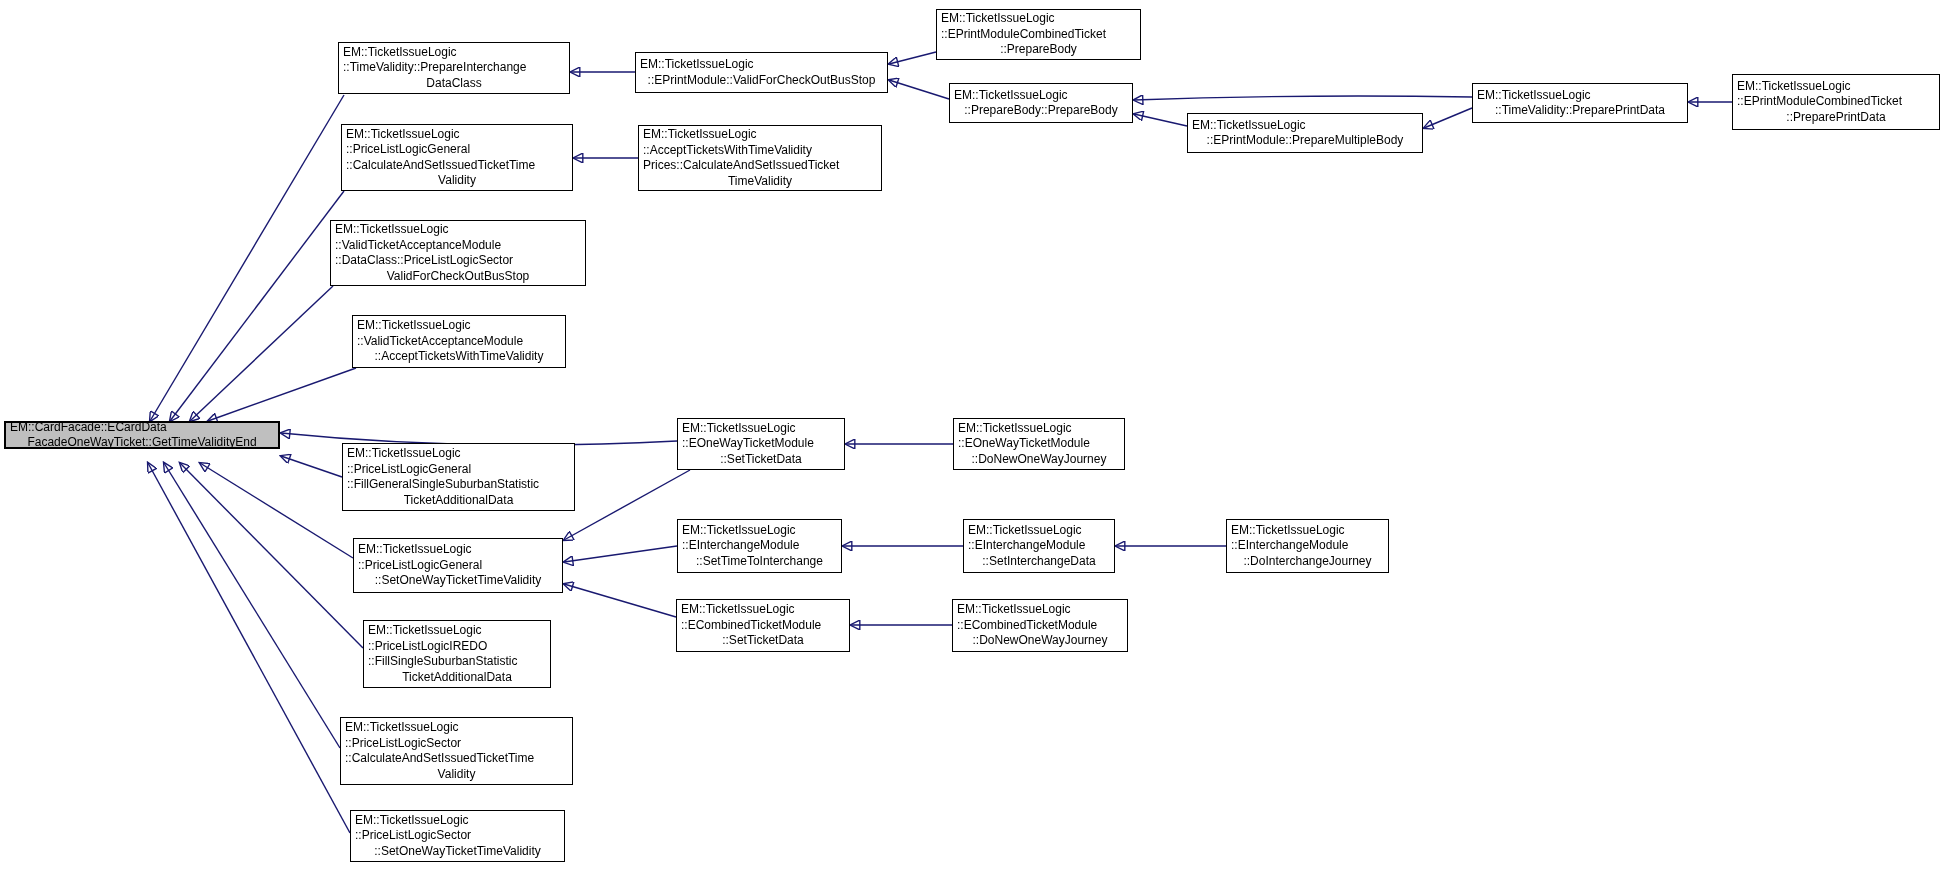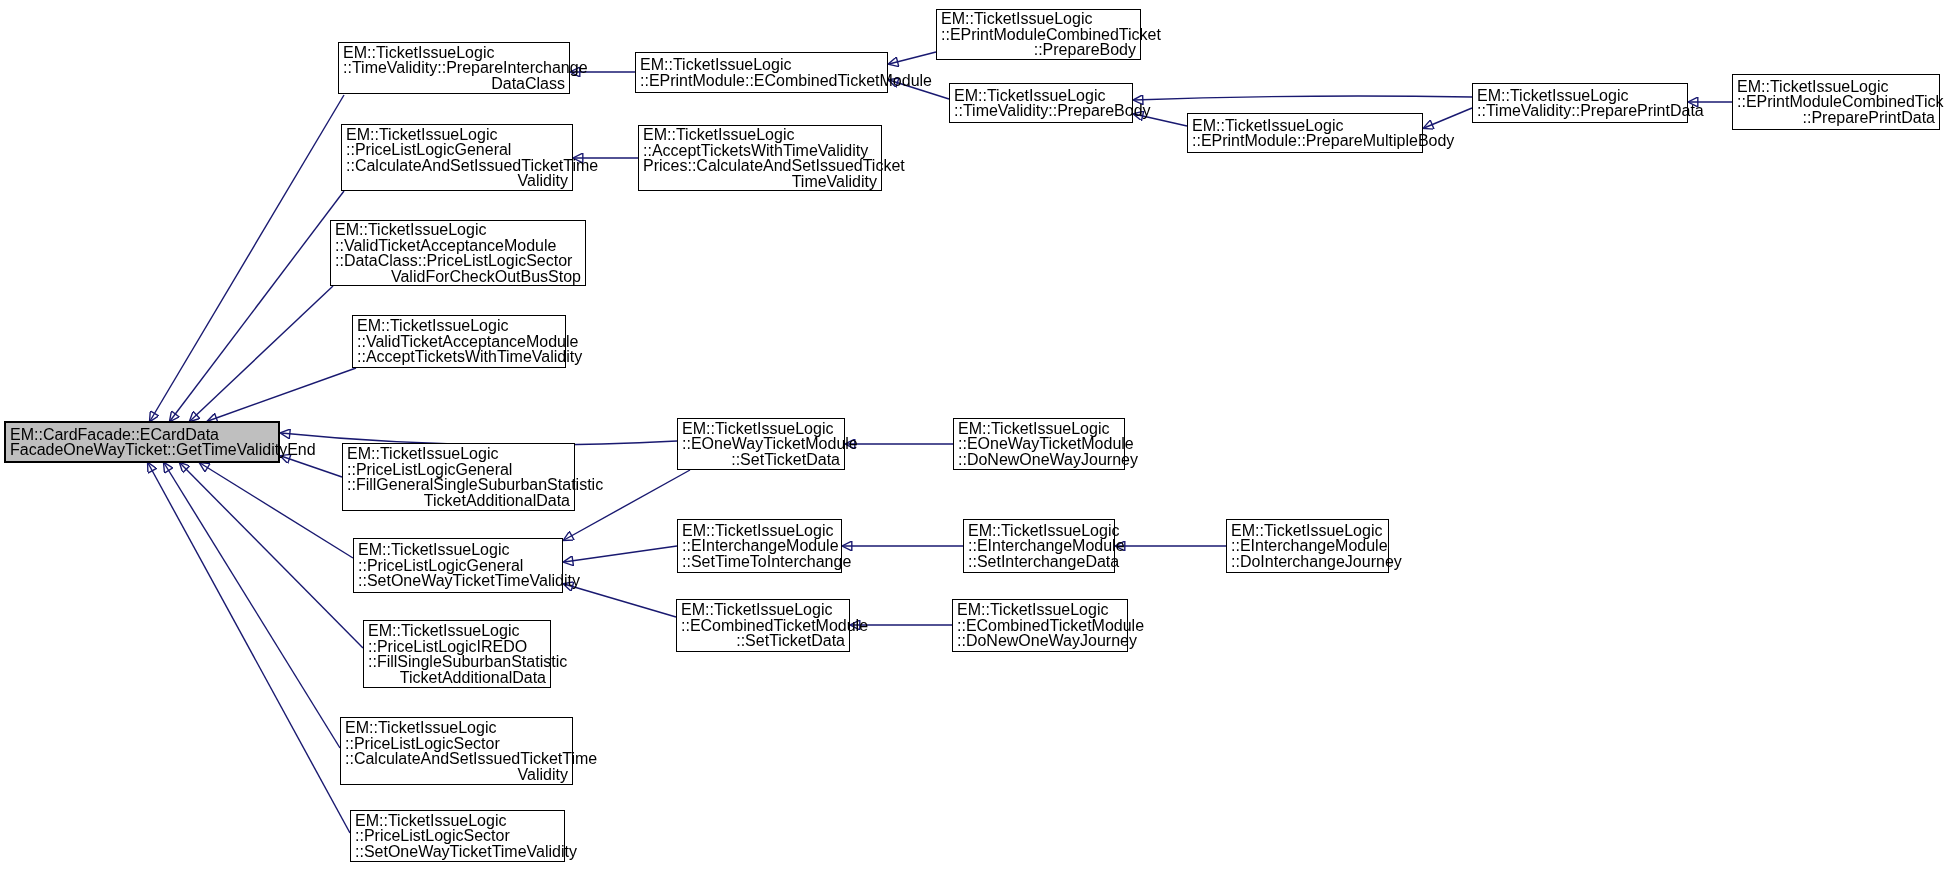--- a/index.html
+++ b/index.html
@@ -3,23 +3,23 @@
 <meta charset="utf-8">
 <style>
   html,body{margin:0;padding:0;background:var(--bg,#fff);}
   #canvas{position:relative;width:1944px;height:871px;background:var(--bg,#fff);overflow:hidden;
           font-family:"Liberation Sans",sans-serif;}
   #edge-layer{position:absolute;left:0;top:0;width:1944px;height:871px;}
   #edge-layer path{fill:none;stroke:var(--edge,#191970);stroke-width:1.4px;}
   .node{position:absolute;box-sizing:border-box;background:var(--nodefill,#fff);
         border:1px solid var(--nodeborder,#000);display:flex;flex-direction:column;
         justify-content:center;padding:2px 4px;color:#000;
-        font-size:16px;line-height:15.5px;cursor:pointer;}
+        font-size:12px;line-height:15.5px;cursor:pointer;}
   .node .nline{text-align:left;white-space:nowrap;}
-  .node .nline:last-child{text-align:right;}
+  .node .nline:last-child{text-align:center;}
   .node.root{background:var(--rootfill,#bfbfbf);border:2px solid var(--nodeborder,#000);cursor:default;}
 </style>
 </head>
 <body>
 
 <div id="canvas">
   <svg id="edge-layer" width="1944" height="871" viewBox="0 0 1944 871">
     <defs>
       <marker id="arrow" viewBox="0 0 10 10" refX="9" refY="5" markerWidth="9" markerHeight="7" orient="auto">
         <path id="arrowhead-path" d="M0,0 L10,5 L0,10 z" fill="#191970" stroke="none"></path>
@@ -47,41 +47,41 @@
         <path d="M953,444 Q899.5,444 846,444" marker-end="url(#arrow)"></path>
         <path d="M690,470 Q627,505 564,540" marker-end="url(#arrow)"></path>
         <path d="M677,546 Q620.5,554 564,562" marker-end="url(#arrow)"></path>
         <path d="M676,617 Q620,600.5 564,584" marker-end="url(#arrow)"></path>
         <path d="M963,546 Q903,546 843,546" marker-end="url(#arrow)"></path>
         <path d="M1226,546 Q1171,546 1116,546" marker-end="url(#arrow)"></path>
         <path d="M952,625 Q901.5,625 851,625" marker-end="url(#arrow)"></path>
       </g>
   </svg>
   <div id="node-layer">
-      <div class="node root" style="left: 4px; top: 421px; width: 276px; height: 42px;">
+      <div class="node root" style="left: 4px; top: 421px; width: 276px; height: 28px;">
         <div class="nline">EM::CardFacade::ECardData</div>
         <div class="nline">FacadeOneWayTicket::GetTimeValidityEnd</div>
       </div>
       <div class="node" style="left: 338px; top: 42px; width: 232px; height: 52px;">
         <div class="nline">EM::TicketIssueLogic</div>
         <div class="nline">::TimeValidity::PrepareInterchange</div>
         <div class="nline">DataClass</div>
       </div>
       <div class="node" style="left: 635px; top: 52px; width: 253px; height: 41px;">
         <div class="nline">EM::TicketIssueLogic</div>
-        <div class="nline">::EPrintModule::ECombinedTicketModule</div>
+        <div class="nline">::EPrintModule::ValidForCheckOutBusStop</div>
       </div>
       <div class="node" style="left: 936px; top: 9px; width: 205px; height: 51px;">
         <div class="nline">EM::TicketIssueLogic</div>
         <div class="nline">::EPrintModuleCombinedTicket</div>
         <div class="nline">::PrepareBody</div>
       </div>
       <div class="node" style="left: 949px; top: 83px; width: 184px; height: 40px;">
         <div class="nline">EM::TicketIssueLogic</div>
-        <div class="nline">::TimeValidity::PrepareBody</div>
+        <div class="nline">::PrepareBody::PrepareBody</div>
       </div>
       <div class="node" style="left: 1187px; top: 113px; width: 236px; height: 40px;">
         <div class="nline">EM::TicketIssueLogic</div>
         <div class="nline">::EPrintModule::PrepareMultipleBody</div>
       </div>
       <div class="node" style="left: 1472px; top: 83px; width: 216px; height: 40px;">
         <div class="nline">EM::TicketIssueLogic</div>
         <div class="nline">::TimeValidity::PreparePrintData</div>
       </div>
       <div class="node" style="left: 1732px; top: 74px; width: 208px; height: 56px;">

